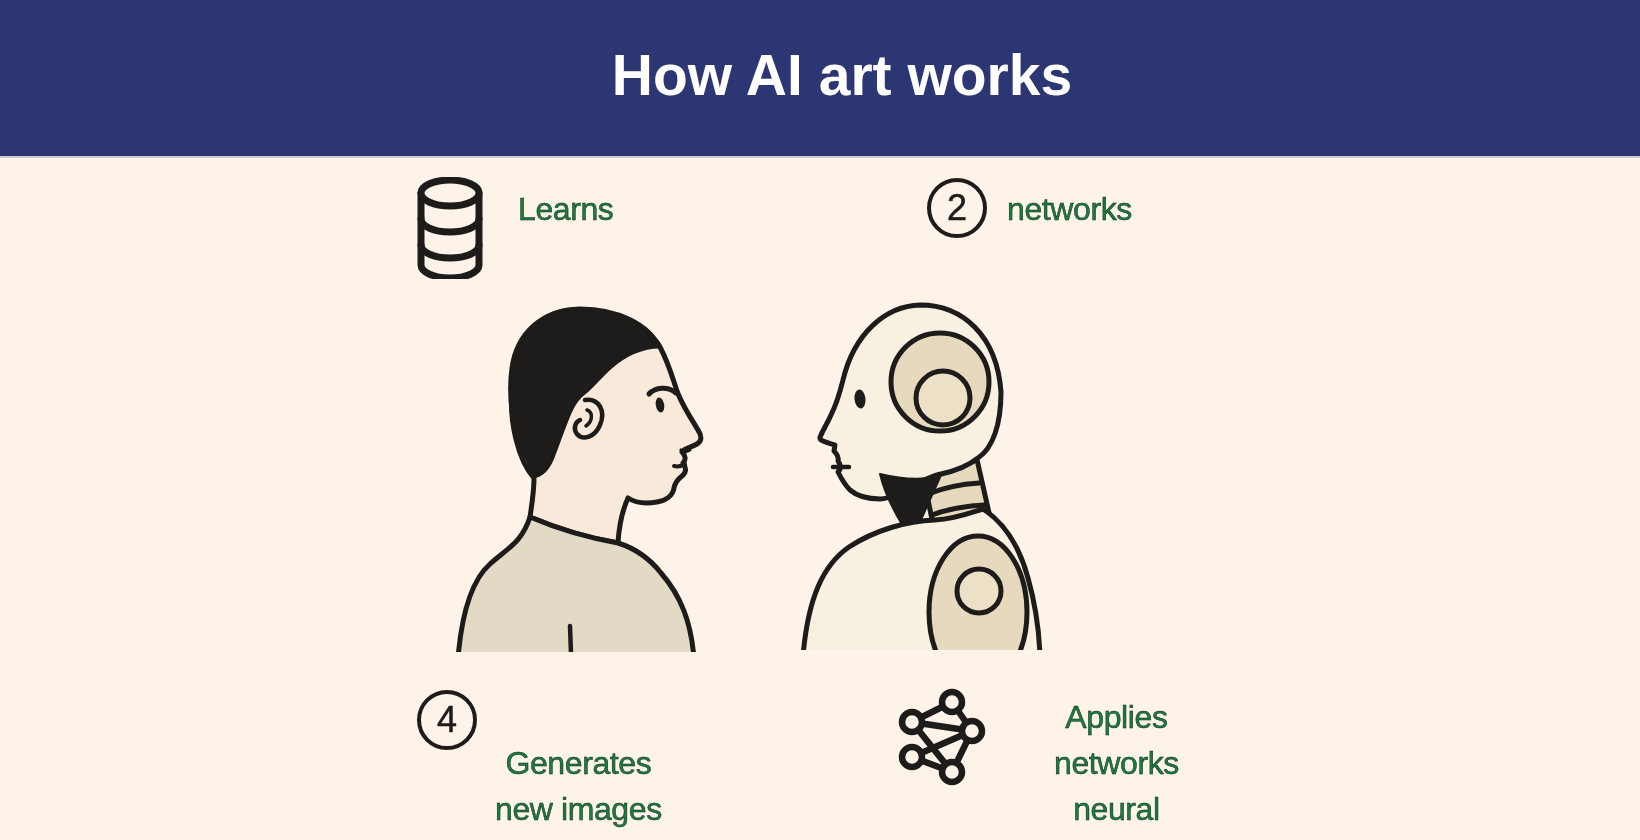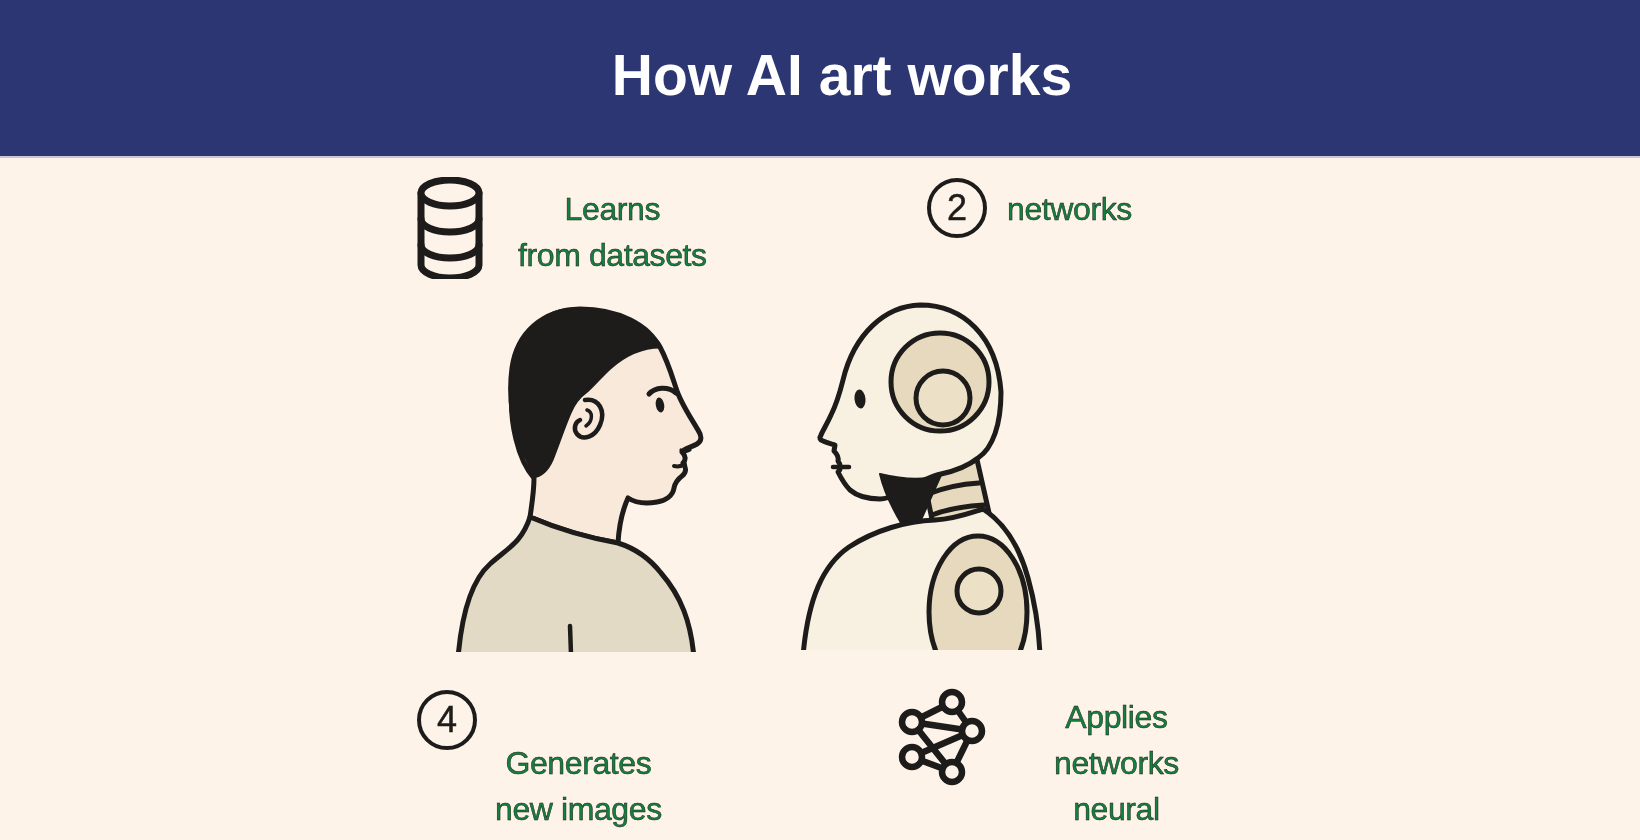--- a/index.html
+++ b/index.html
@@ -66,21 +66,20 @@
   <div class="divider"></div>
 
   <svg class="abs" style="left:414px; top:177px;" width="72" height="102" viewBox="0 0 72 102">
     <path d="M7,16 V88 A29,13 0 0 0 65,88 V16" fill="none" stroke="#1d1c1a" stroke-width="7" stroke-linecap="round"></path>
     <path d="M7,42 A29,13 0 0 0 65,42" fill="none" stroke="#1d1c1a" stroke-width="7" stroke-linecap="round"></path>
     <path d="M7,68 A29,13 0 0 0 65,68" fill="none" stroke="#1d1c1a" stroke-width="7" stroke-linecap="round"></path>
     <ellipse cx="36" cy="16" rx="29" ry="13" fill="#fdf3e9" stroke="#1d1c1a" stroke-width="7"></ellipse>
   </svg>
   <div class="step-label" style="left:518px; top:186px;">
     <span>Learns</span>
-    <span>from datasets</span>
   </div>
 
   <div class="badge" style="left:927px; top:178px;">
     <span>2</span>
   </div>
   <div class="step-label" style="left:1007px; top:186px;">
     <span>networks</span>
   </div>
 
   <svg class="abs" style="left:428px; top:280px;" width="280" height="372" viewBox="0 0 280 372">

